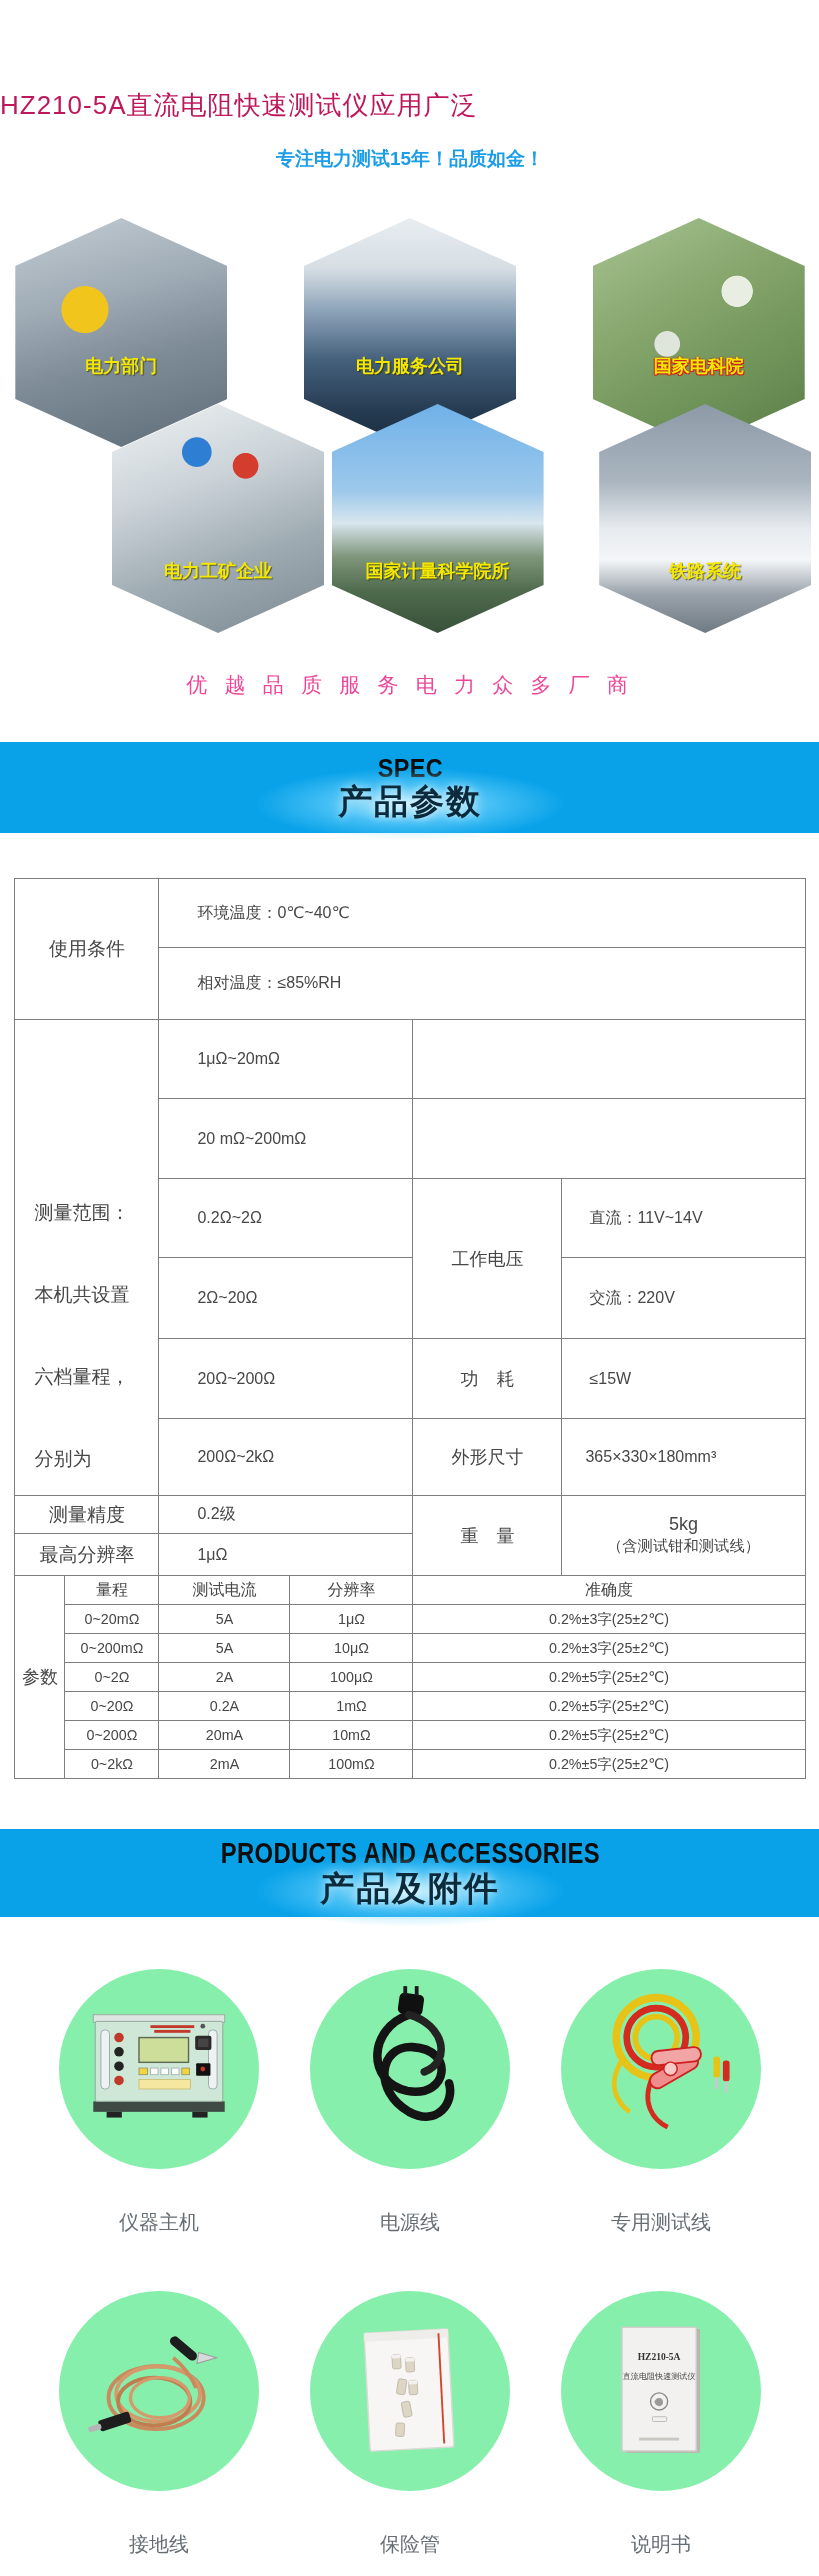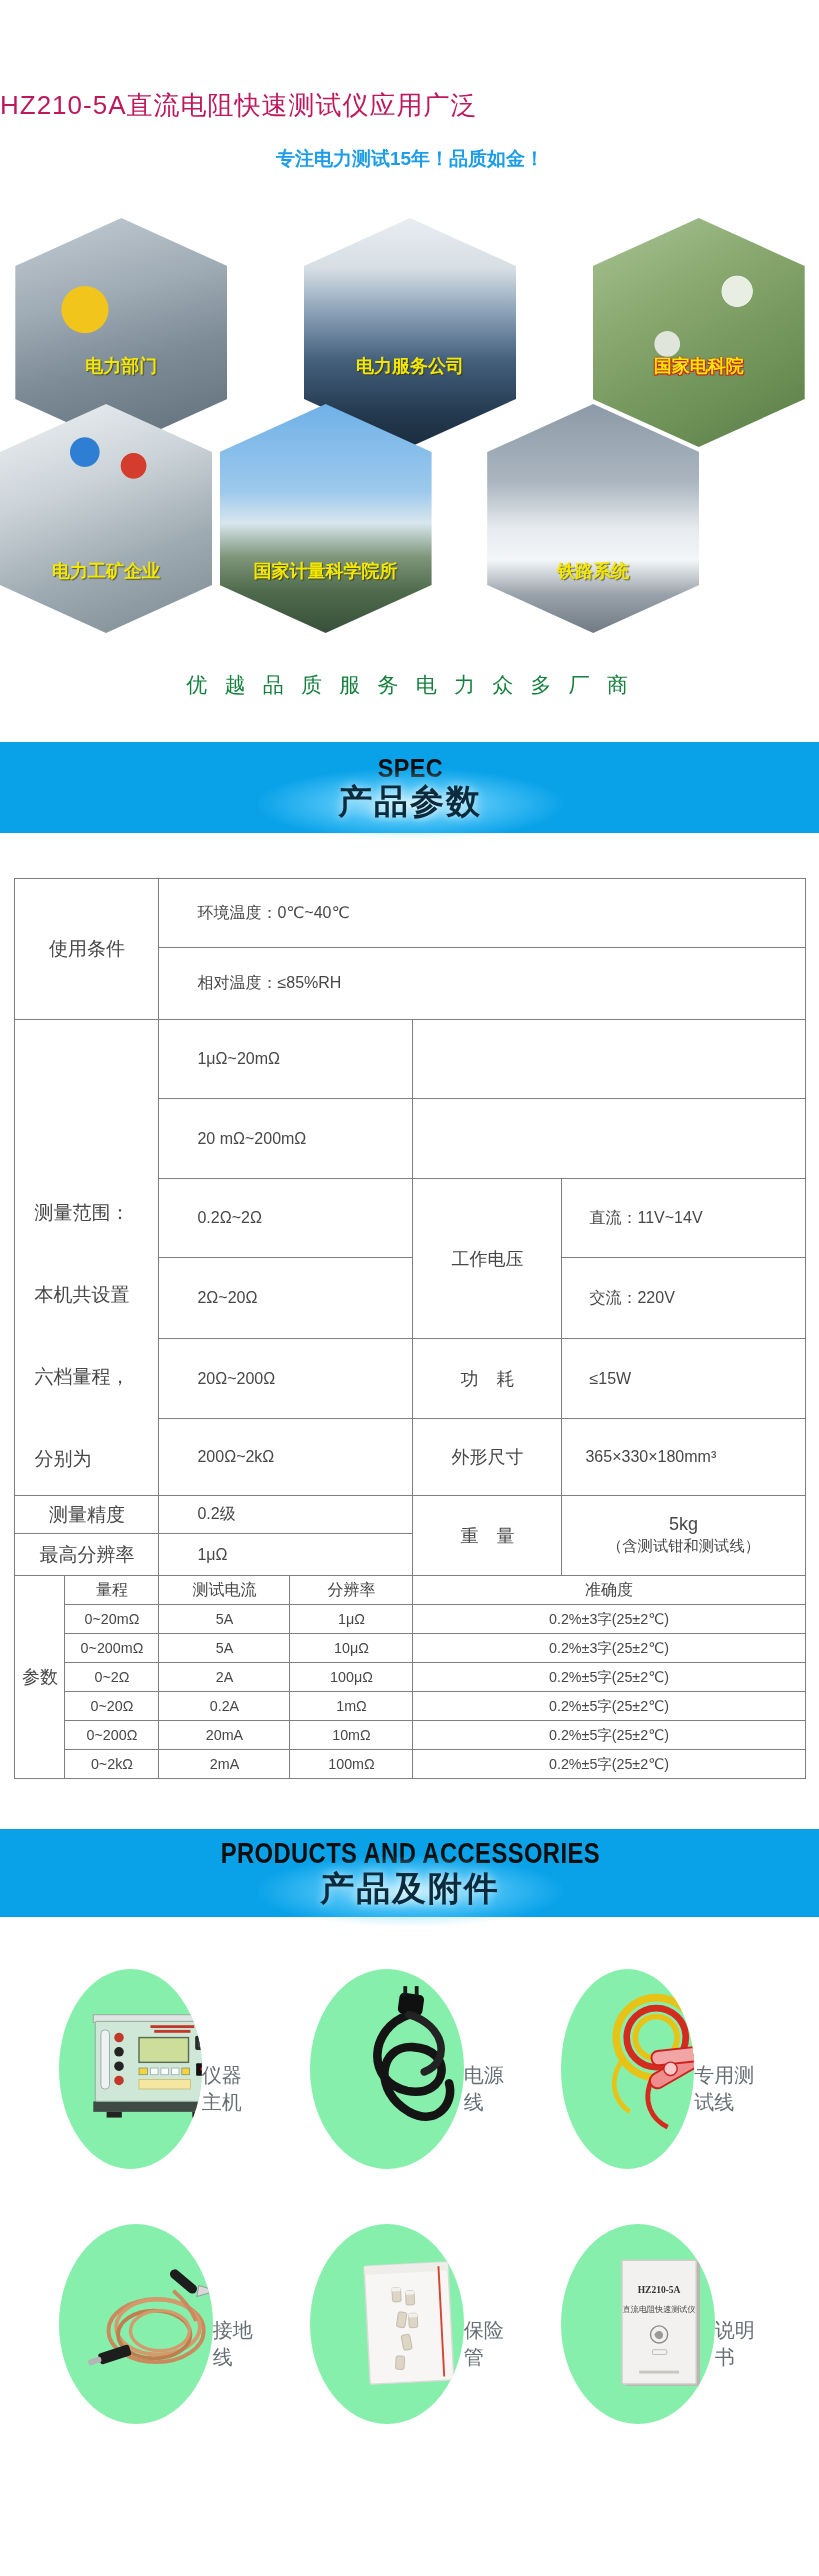--- a/index.html
+++ b/index.html
@@ -14,21 +14,21 @@
     font-size: 26px; font-weight: 500; color: #be185d; letter-spacing: 1px;
   }
   .page-subtitle {
     margin-top: 23px; text-align: center;
     font-size: 19px; font-weight: bold; color: #1B9DE8;
   }
   
   .hex-area { margin-top: 46px; }
   .hex-row { display: flex; }
   .hex-row-1 { justify-content: space-between; padding: 0 15.3px; position: relative; z-index: 1; }
-  .hex-row-2 { margin-top: -43px; gap: 7.6px; position: relative; z-index: 2; align-items: center; }
+  .hex-row-2 { margin-top: -43px; padding-left: 112px; gap: 7.6px; position: relative; z-index: 2; align-items: center; }
   .hex {
     width: 212px; height: 229px; position: relative;
     clip-path: polygon(50% 0%, 100% 21%, 100% 79%, 50% 100%, 0% 79%, 0% 21%);
   }
   .hex-label {
     position: absolute; left: 0; right: 0; text-align: center;
     font-size: 18px; font-weight: bold; color: #F5E800;
     text-shadow: 1px 1px 1px rgba(40,40,0,.65);
     white-space: nowrap;
   }
@@ -51,21 +51,21 @@
     radial-gradient(circle at 63% 27%, #d43c2e 0 12.4px, rgba(212,60,46,0) 13.3px),
     radial-gradient(circle at 40% 21%, #2e7fd4 0 14.3px, rgba(46,127,212,0) 15.3px),
     linear-gradient(160deg,#eef1f3 0%,#ccd4d9 35%,#9fabb2 66%,#7c8990 100%); }
   .hx6 { background:
     linear-gradient(180deg,#6fb1e8 0%,#9dc9ec 38%,#d8e6ee 52%,#7e9579 67%,#4e6a4c 82%,#38503a 100%); }
   .hx7 { background:
     linear-gradient(180deg,#8d9aa7 0%,#aab5bf 34%,#e6eaee 54%,#f4f6f8 68%,#9aa3ab 83%,#707a83 100%); margin-left: 48px; }
   
   .tagline {
     margin-top: 38px; text-align: center;
-    font-size: 21px; color: #15803d; letter-spacing: 5.7px; font-weight: 500;
+    font-size: 21px; color: #ec4899; letter-spacing: 5.7px; font-weight: 500;
   }
   
   .banner {
     width: 820px; height: 91px; background: #09A2E9;
     display: flex; flex-direction: column; align-items: center; justify-content: center;
   }
   .banner-spec { margin-top: 43px; }
   .banner-products { margin-top: 50px; height: 88px; }
   .banner-en {
     font-size: 26px; font-weight: 800; color: #0d0d0d; letter-spacing: 0.5px;
@@ -100,21 +100,21 @@
   .range-lines { display: flex; flex-direction: column; gap: 56px; padding: 157px 0 0 19px; font-size: 19px; }
   .c-weight { text-align: center; font-size: 18px; }
   .c-weight .small { font-size: 15.3px; margin-top: 1.9px; }
   .c-side { font-size: 18px; text-align: center; }
   .c-sub-h { font-size: 16px; text-align: center; }
   .c-sub { font-size: 14.3px; text-align: center; }
   
   .products { margin-top: 52px; }
   .prod-row { display: flex; justify-content: space-between; padding: 0 59px; }
   .prod-row + .prod-row { margin-top: 55px; }
-  .prod-card { width: 200px; display: flex; flex-direction: row; align-items: center; }
+  .prod-card { width: 200px; display: flex; flex-direction: column; align-items: center; }
   .prod-circle {
     width: 200px; height: 200px; border-radius: 50%;
     background: #86efac; overflow: hidden; position: relative;
   }
   .prod-circle svg { position: absolute; left: 0; top: 0; }
   .prod-label { margin-top: 40px; font-size: 20px; color: #666e74; }
   .footer-space { height: 32px; }
 </style>
 </head>
 <body>

